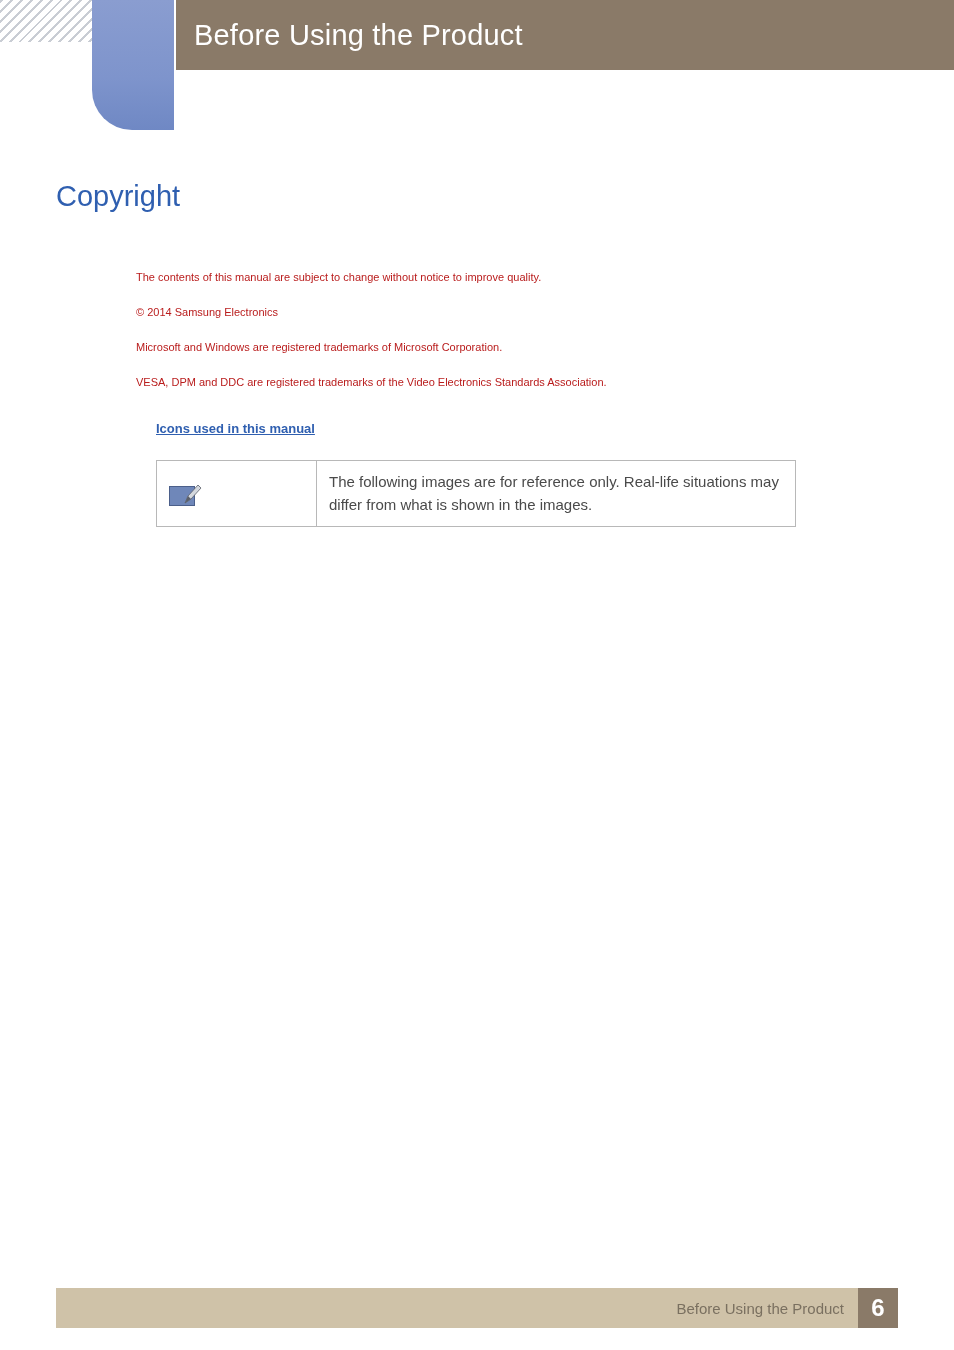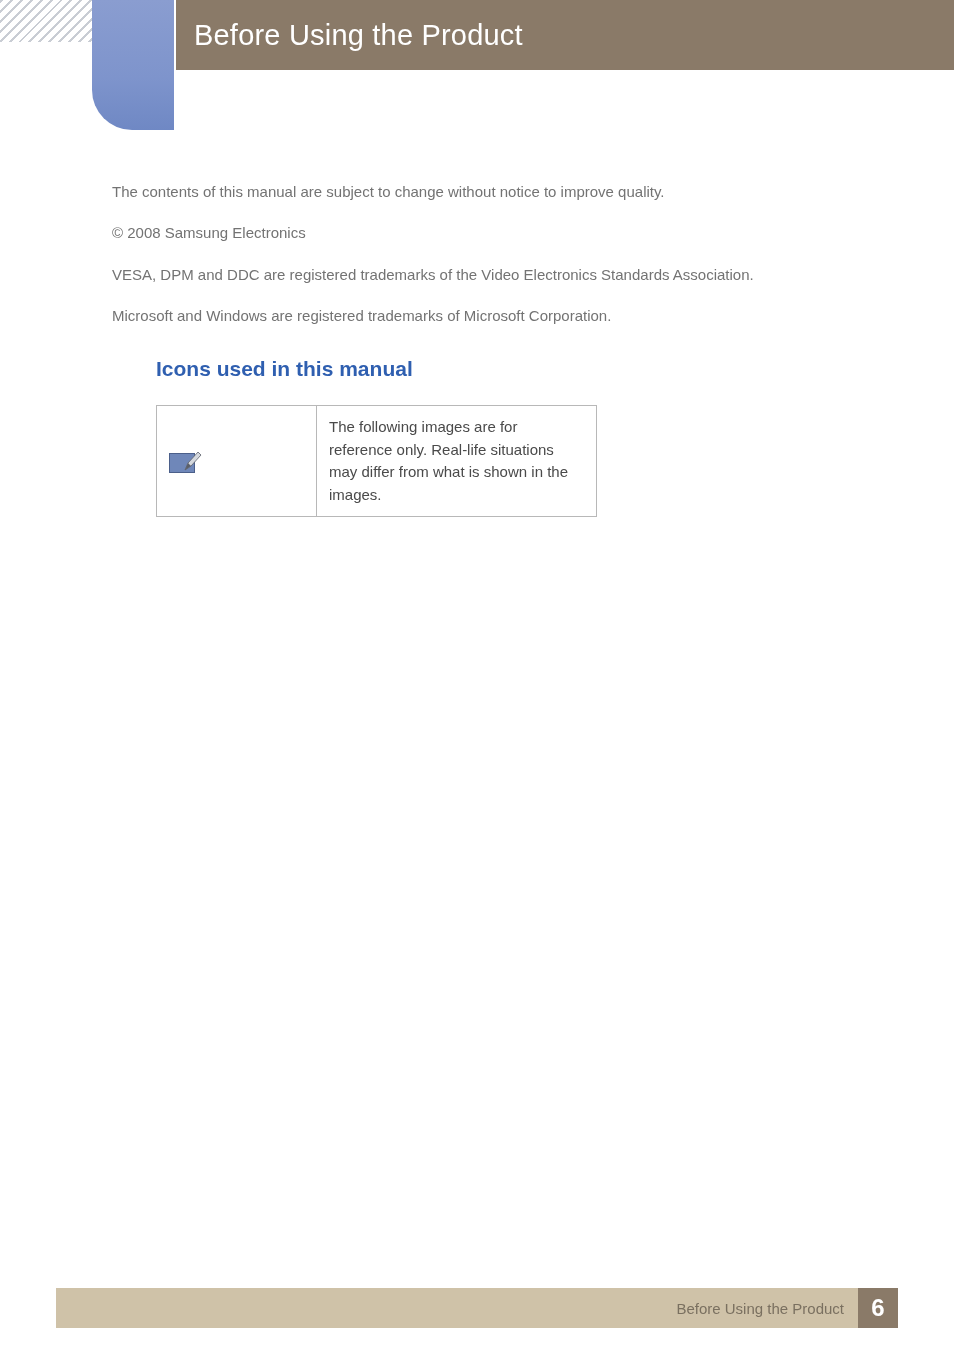--- a/index.html
+++ b/index.html
@@ -57,40 +57,41 @@
       left: 56px;
       right: 56px;
     }
     .section-heading {
       color: #2f5fb0;
       font-size: 29px;
       font-weight: normal;
       margin-bottom: 56px;
     }
     .body-text {
-      margin-left: 56px;
-      color: #737373;
-      font-size: 15px;
+      margin-left: 80px;
+      color: #b91c1c;
+      font-size: 11px;
       line-height: 1.55;
     }
     .body-text p {
       margin-bottom: 18px;
     }
     .subhead {
       color: #2f5fb0;
-      font-size: 21px;
+      font-size: 13px;
       font-weight: bold;
       margin-top: 30px;
       margin-bottom: 24px;
       margin-left: 100px;
+      text-decoration: underline;
     }
     .icon-table {
       margin-left: 100px;
       border-collapse: collapse;
-      width: 441px;
+      width: 640px;
     }
     .icon-table td {
       border: 1px solid #b8b8b8;
       padding: 10px 12px;
       vertical-align: middle;
       font-size: 15px;
       color: #4a4a4a;
       line-height: 1.5;
     }
     .icon-cell {
@@ -151,26 +152,27 @@
 
 <div class="hatch"></div>
 
 <div class="top-bar">
   <h1>Before Using the Product</h1>
 </div>
 
 <div class="blue-tab"></div>
 
 <div class="content">
+  <h2 class="section-heading">Copyright</h2>
 
   <div class="body-text">
     <p>The contents of this manual are subject to change without notice to improve quality.</p>
-    <p>© 2008 Samsung Electronics</p>
+    <p>© 2014 Samsung Electronics</p>
+    <p>Microsoft and Windows are registered trademarks of Microsoft Corporation.</p>
     <p>VESA, DPM and DDC are registered trademarks of the Video Electronics Standards Association.</p>
-    <p>Microsoft and Windows are registered trademarks of Microsoft Corporation.</p>
   </div>
 
   <h3 class="subhead">Icons used in this manual</h3>
 
   <table class="icon-table">
     <tbody>
         <tr>
       <td class="icon-cell">
         <div class="note-icon">
           <div class="rect"></div>

